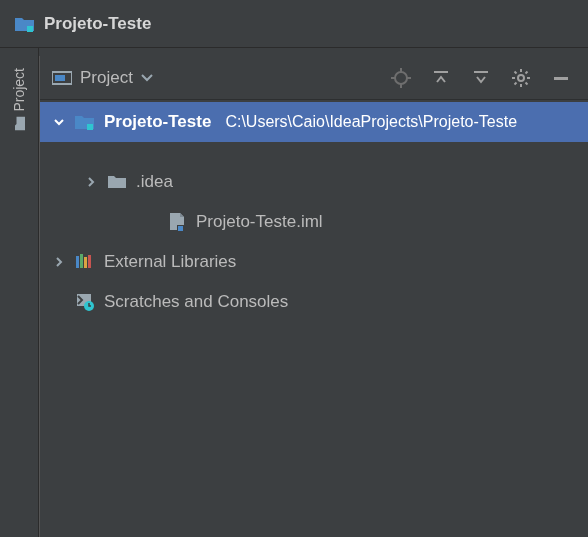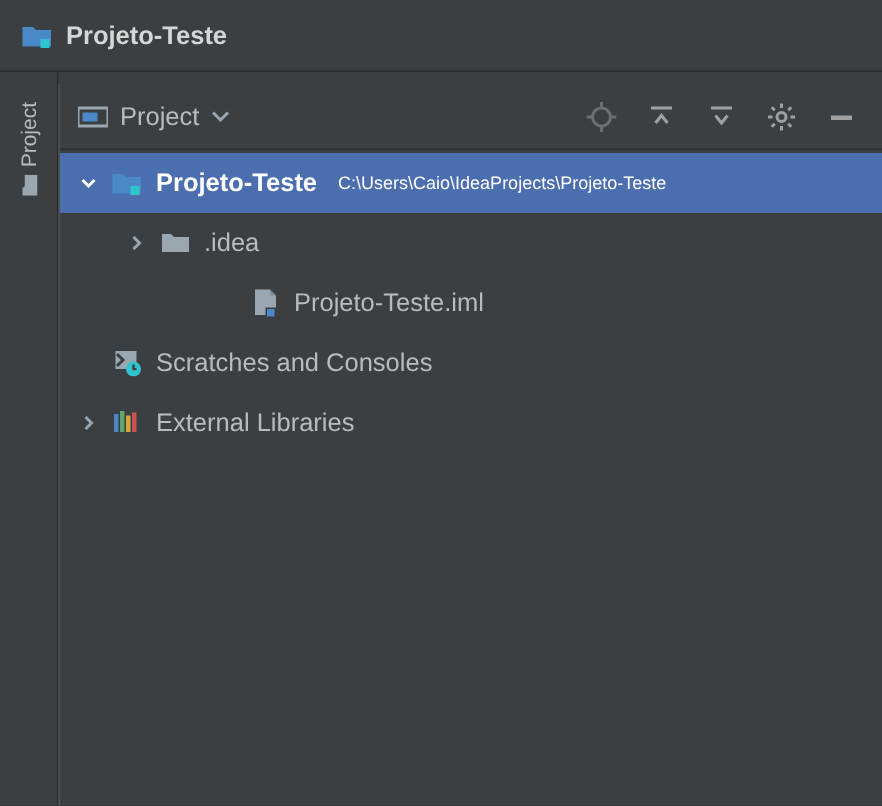--- a/index.html
+++ b/index.html
@@ -106,22 +106,22 @@
   .row.selected {
     background: #4b6eaf;
     color: #ffffff;
   }
   .row.selected .label, .row.selected .path { color: #fff; }
   .arrow { width: 14px; display:flex; justify-content:center; color:#a0a0a0; }
   .row.selected .arrow { color:#fff; }
   .icon { display:flex; align-items:center; width:22px; justify-content:center; }
   .label { color:#bbbbbb; }
   .label.bold { font-weight:700; }
-  .path { color:#8a8a8a; margin-left:6px; font-size:12px; }
-  .indent-1 { padding-left: 44px; }
+  .path { color:#8a8a8a; margin-left:6px; font-size:16px; }
+  .indent-1 { padding-left: 44px; margin-top: 20px; }
   .indent-2 { padding-left: 104px; }
   
   svg { display:block; }
 </style>
 </head>
 <body>
 
 <div class="title-bar">
   <span class="folder-icon">
     <svg width="22" height="18" viewBox="0 0 22 18">
@@ -241,43 +241,43 @@
             <path d="M2 1 h10 l4 4 v13 h-14 z" fill="#9aa7b0"></path>
             <path d="M12 1 v4 h4" fill="#7e8a93"></path>
             <rect x="9" y="13" width="7" height="7" fill="#3c3f41"></rect>
             <rect x="10" y="14" width="5" height="5" fill="#4a88c7"></rect>
           </svg>
         </span>
         <span class="label">Projeto-Teste.iml</span>
       </div>
 
       <div class="row" style="padding-left:12px;">
+        <span class="arrow">
+          <svg width="7" height="10" viewBox="0 0 7 10">
+              <path d="M1 1 L5 5 L1 9" fill="none" stroke="#9aa7b0" stroke-width="2"></path>
+            </svg>
+        </span>
+        <span class="icon">
+          <svg width="20" height="18" viewBox="0 0 20 18">
+            <rect x="1" y="3" width="3" height="12" fill="#4a88c7"></rect>
+            <rect x="5" y="1" width="3" height="14" fill="#59a869"></rect>
+            <rect x="9" y="4" width="3" height="11" fill="#d9a343"></rect>
+            <rect x="13" y="2" width="3" height="13" fill="#c75450"></rect>
+          </svg>
+        </span>
+        <span class="label">External Libraries</span>
+      </div>
+
+      <div class="row" style="padding-left:12px;">
         <span class="arrow"></span>
         <span class="icon">
           <svg width="20" height="18" viewBox="0 0 20 18">
             <rect x="2" y="1" width="14" height="12" fill="#9aa7b0"></rect>
             <path d="M3 3 L7 7 L3 11" fill="none" stroke="#3c3f41" stroke-width="2"></path>
             <circle cx="14" cy="13" r="5" fill="#2fc5d0"></circle>
             <path d="M14 10 v3 h2" fill="none" stroke="#3c3f41" stroke-width="1.5"></path>
           </svg>
         </span>
         <span class="label">Scratches and Consoles</span>
       </div>
-
-      <div class="row" style="padding-left:12px;">
-        <span class="arrow">
-          <svg width="7" height="10" viewBox="0 0 7 10">
-              <path d="M1 1 L5 5 L1 9" fill="none" stroke="#9aa7b0" stroke-width="2"></path>
-            </svg>
-        </span>
-        <span class="icon">
-          <svg width="20" height="18" viewBox="0 0 20 18">
-            <rect x="1" y="3" width="3" height="12" fill="#4a88c7"></rect>
-            <rect x="5" y="1" width="3" height="14" fill="#59a869"></rect>
-            <rect x="9" y="4" width="3" height="11" fill="#d9a343"></rect>
-            <rect x="13" y="2" width="3" height="13" fill="#c75450"></rect>
-          </svg>
-        </span>
-        <span class="label">External Libraries</span>
-      </div>
     </div>
   </div>
 </div>
 
 </body></html>

